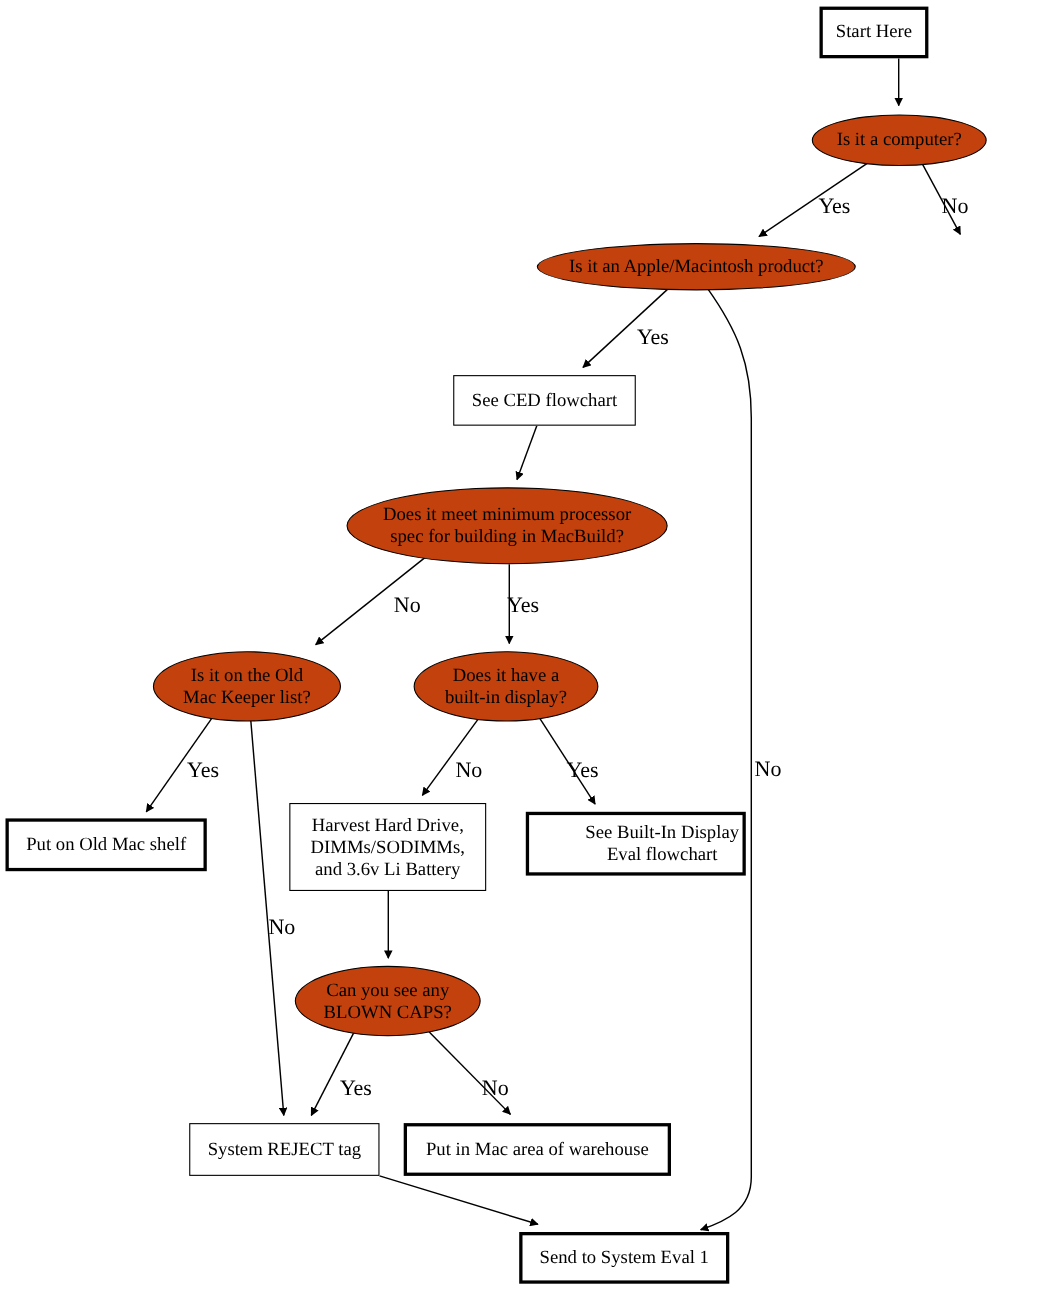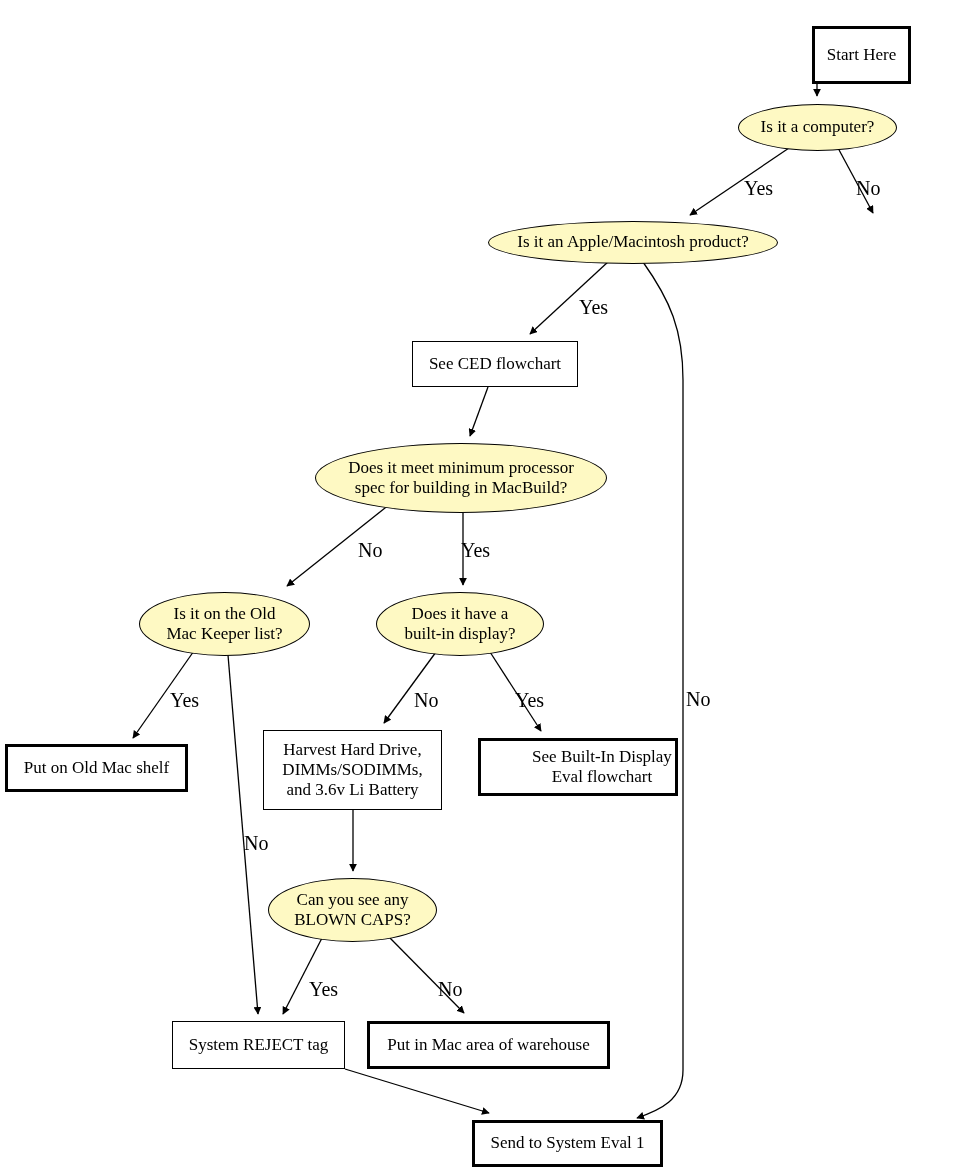--- a/index.html
+++ b/index.html
@@ -39,21 +39,21 @@
   }
   .node.box {
     border: 1px solid #000000;
   }
   .node.box-thick {
     border: 3px solid #000000;
   }
   .node.ellipse {
     border: 1px solid #000000;
     border-radius: 50%;
-    background: #fef9c3;
+    background: #c2410c;
   }
   .edge-label {
     position: absolute;
     color: #000000;
     font-size: 20px;
     font-family: "Liberation Serif", "DejaVu Serif", serif;
     white-space: nowrap;
     z-index: 6;
     background: transparent;
   }
@@ -96,21 +96,21 @@
 
     <path d="M 353,810 L 353,871" stroke="#000000" fill="none" stroke-width="1.3" marker-end="url(#arrow)"></path>
 
     <path d="M 322,938 L 283,1014" stroke="#000000" fill="none" stroke-width="1.3" marker-end="url(#arrow)"></path>
 
     <path d="M 390,938 L 464,1013" stroke="#000000" fill="none" stroke-width="1.3" marker-end="url(#arrow)"></path>
 
     <path d="M 345,1069 L 489,1113" stroke="#000000" fill="none" stroke-width="1.3" marker-end="url(#arrow)"></path>
   </svg>
 
-  <div class="node box-thick" style="left:812px; top:6px; width:99px; height:58px;margin-top:20px;">
+  <div class="node box-thick" style="left:745px; top:6px; width:99px; height:47px;">
     <span>Start Here</span>
   </div>
 
   <div class="node ellipse" style="left:738px; top:104px; width:159px; height:47px;">
     <span>Is it a computer?</span>
   </div>
 
   <div class="node ellipse" style="left:488px; top:221px; width:290px; height:43px;">
     <span>Is it an Apple/Macintosh product?</span>
   </div>

